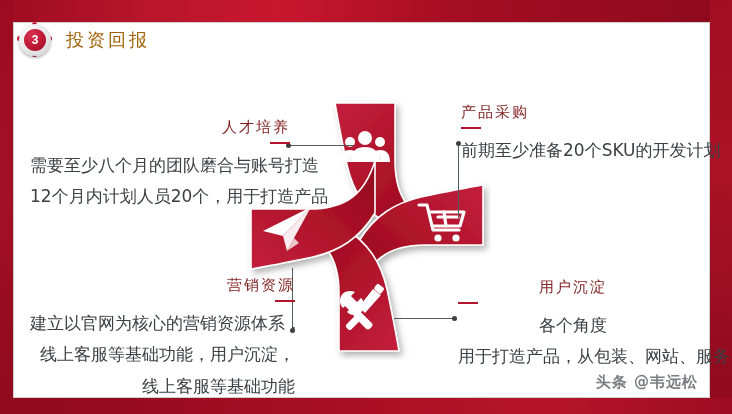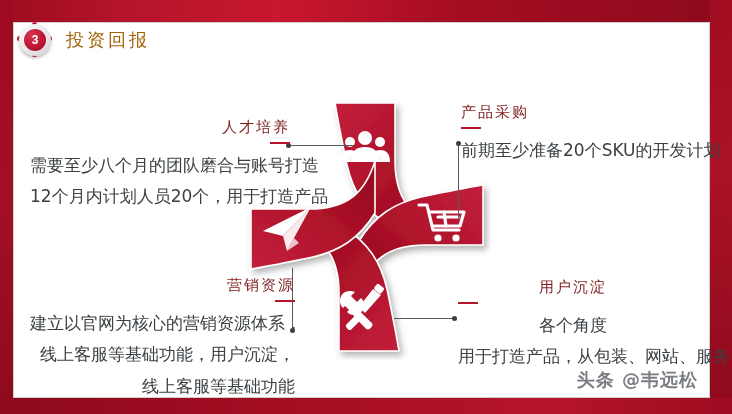--- a/index.html
+++ b/index.html
@@ -157,21 +157,21 @@
   
   .blk-talent   { left: 30px;  top: 118px; width: 260px; }
   .blk-product  { left: 461px; top: 103px; width: 230px; }
   .blk-market   { left: 30px;  top: 276px; width: 265px; }
   .blk-user     { left: 458px; top: 278px; width: 230px; text-align: center; }
 
   
   .watermark {
     position: absolute;
     right: 34px; bottom: 22px;
-    font-size: 18px;
+    font-size: 15px;
     color: #6f7377;
     font-weight: bold;
     letter-spacing: 1px;
     font-family: "DejaVu Sans", "Liberation Sans", sans-serif;
     opacity: 0.92;
   }
 </style>
 </head>
 <body>
 

